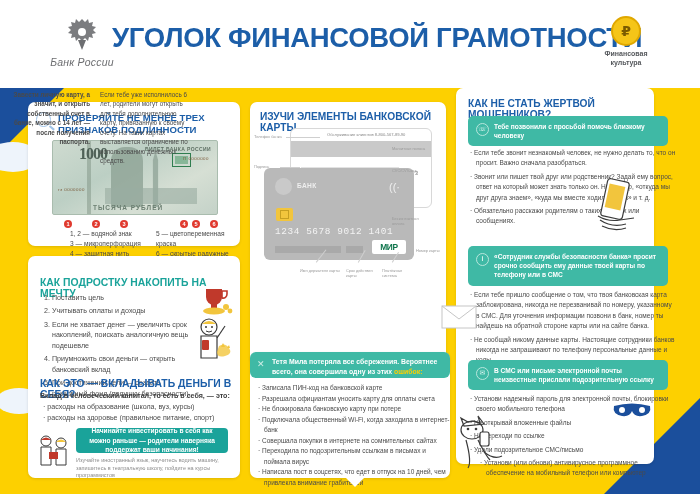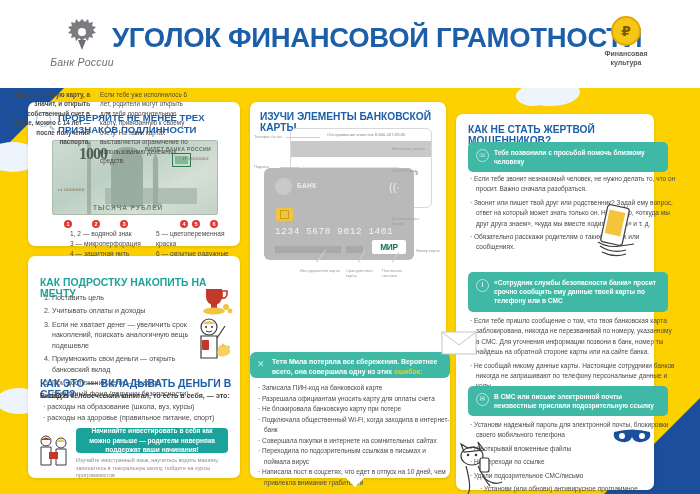--- a/index.html
+++ b/index.html
@@ -116,21 +116,21 @@
         color:#fff;font-size:6.9px;font-weight:bold;line-height:1.4;padding:5px 6px 0 22px;box-sizing:border-box;}
   .mila-head em{color:#fdd000;font-style:normal;}
   .mila-x{position:absolute;left:7px;top:8px;width:9px;height:9px;color:#cfeee6;font-size:9px;line-height:9px;}
   .mila-list{position:absolute;left:6px;top:31px;width:188px;margin:0;padding:0 0 0 8px;
         font-size:6.5px;line-height:1.62;color:#4a4a4a;list-style:none;}
   .mila-list li:before{content:"· ";margin-left:-6px;}
   .chev{position:absolute;left:96px;bottom:-9px;width:0;height:0;
         border-left:9px solid transparent;border-right:9px solid transparent;border-top:9px solid #fff;}
 
   
-  #panel-fraud{left:456px;top:26px;width:198px;height:376px;}
+  #panel-fraud{left:456px;top:0;width:198px;height:376px;}
   .fr-h{position:absolute;left:12px;top:10px;font-size:10.2px;}
   .tealbox{position:absolute;left:12px;width:200px;background:#3fb9a5;border-radius:5px;
         color:#fff;font-size:6.6px;font-weight:bold;line-height:1.4;
         padding:6px 8px 6px 26px;box-sizing:border-box;}
   .tb-ic{position:absolute;left:8px;top:7px;width:11px;height:11px;border:1px solid #b7e6dc;border-radius:50%;
         color:#d8f3ed;font-size:7px;line-height:10px;text-align:center;}
   .fr-list{position:absolute;left:12px;width:200px;margin:0;padding:0 0 0 8px;
         font-size:6.5px;line-height:1.6;color:#4a4a4a;list-style:none;}
   .fr-list li{margin-bottom:3px;}
   .fr-list li:before{content:"· ";margin-left:-6px;}

